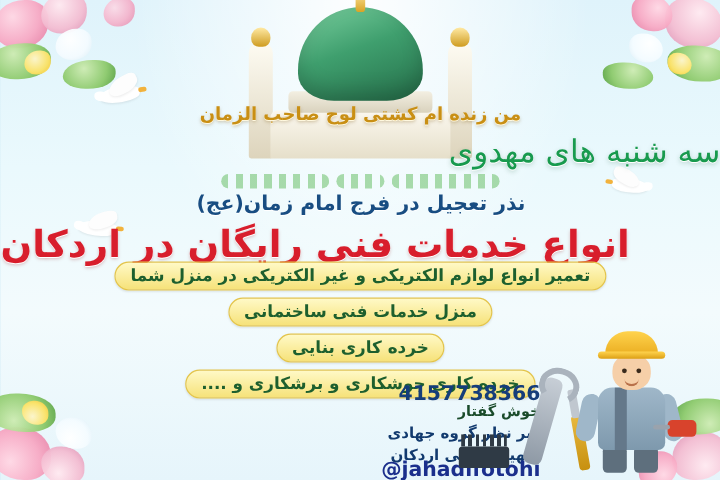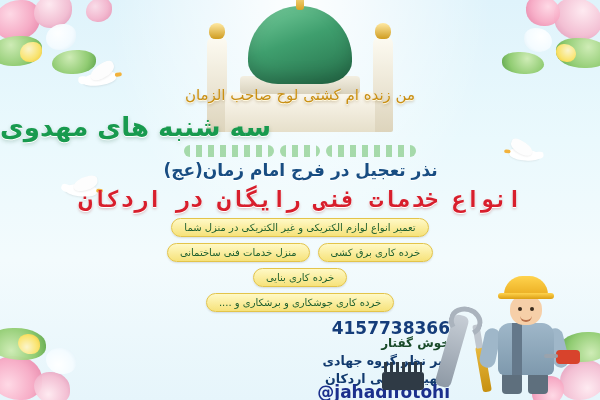--- a/index.html
+++ b/index.html
@@ -72,62 +72,61 @@
     content:"";position:absolute;left:50%;top:-13px;transform:translateX(-50%);
     width:16px;height:16px;background:linear-gradient(#ffe9a3,#cf9c20);
     border-radius:50% 50% 40% 40%;
   }
 
   
   .calligraphy{
     position:absolute;left:50%;top:86px;transform:translateX(-50%);
     width:330px;text-align:center;
     color:#c98f14;
-    font-size:15px;font-weight:normal;
+    font-size:15px;font-weight:bold;
     text-shadow:0 1px 0 #fff8df,0 2px 3px rgba(120,80,0,.35);
     letter-spacing:.5px;
     direction:rtl;
   }
   .title-main{
-    position:absolute;left:0;right:0;top:112px;text-align:left;
-    color:#189a4e;font-size:26px;font-weight:bold;
+    position:absolute;left:0;right:0;top:112px;text-align:right;
+    color:#189a4e;font-size:26px;font-weight:normal;
     text-shadow:0 1px 0 #ffffff,0 2px 4px rgba(0,80,30,.25);
   }
   .ornament-row{
     position:absolute;left:0;right:0;top:140px;height:22px;
     display:flex;align-items:center;justify-content:center;gap:6px;
   }
   .orn{width:90px;height:12px;
     background:repeating-linear-gradient(90deg,#7ec87e 0 6px,transparent 6px 12px);
     opacity:.65;border-radius:6px;}
   .orn.small{width:40px;}
   .subtitle{
     position:absolute;left:1px;right:0;top:160px;text-align:center;
     color:#184d82;font-size:17px;font-weight:bold;
     text-shadow:0 1px 0 #fff;
   }
   .headline{
-    position:absolute;left:0;right:0;top:186px;text-align:center;
-    color:#d81e2c;font-size:23px;font-weight:bold;
+    position:absolute;left:0;right:0;top:186px;text-align:left;
+    color:#d81e2c;font-size:31px;font-weight:bold;
     text-shadow:0 1px 0 #fff,0 2px 3px rgba(140,0,0,.25);
-    font-family:Liberation Mono, monospace;
   }
 
   
   .services{
     position:absolute;left:18px;right:18px;top:218px;
     display:flex;flex-direction:column;gap:6px;align-items:center;
   }
   .srow{display:flex;gap:8px;justify-content:center;width:100%;}
   .pill{
     background:linear-gradient(#fff9c6,#f6e27a);
     border:1px solid #e3c44a;
     border-radius:14px;
     padding:3px 12px;
-    color:#1d5f2e;font-size:10px;font-weight:normal;
+    color:#1d5f2e;font-size:14px;font-weight:bold;
     box-shadow:0 1px 2px rgba(0,0,0,.12);
     white-space:nowrap;
   }
 
   
   .phone{
     position:absolute;right:150px;top:318px;
     color:#153d7a;font-size:17px;font-weight:bold;direction:ltr;
   }
   .khosh{
@@ -248,21 +247,20 @@
   </div>
 
   <div class="subtitle">نذر تعجیل در فرج امام زمان(عج)</div>
   <div class="headline">انواع خدمات فنی رایگان در اردکان</div>
 
   <div class="services">
     <div class="srow">
       <span class="pill">تعمیر انواع لوازم الکتریکی و غیر الکتریکی در منزل شما</span>
     </div>
     <div class="srow">
-      <span class="pill">خرده کاری برق کشی</span>
       <span class="pill">منزل خدمات فنی ساختمانی</span>
     </div>
     <div class="srow">
       <span class="pill">خرده کاری بنایی</span>
     </div>
     <div class="srow">
       <span class="pill">خرده کاری جوشکاری و برشکاری و ....</span>
     </div>
   </div>
 

